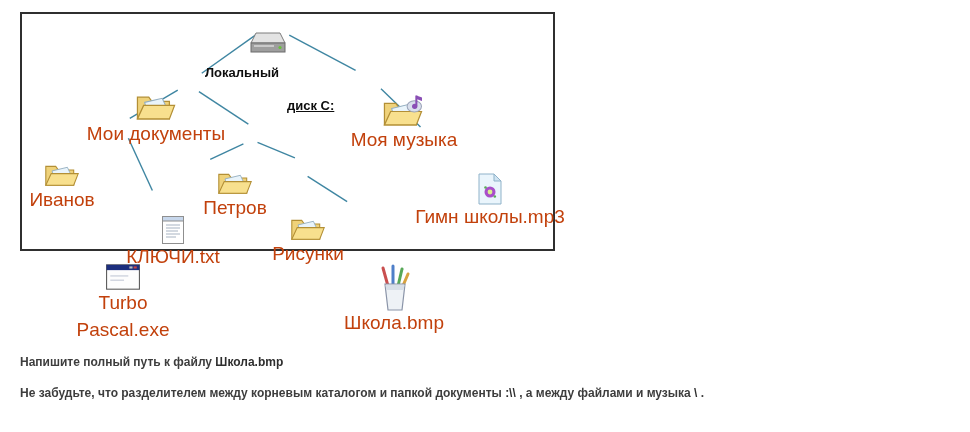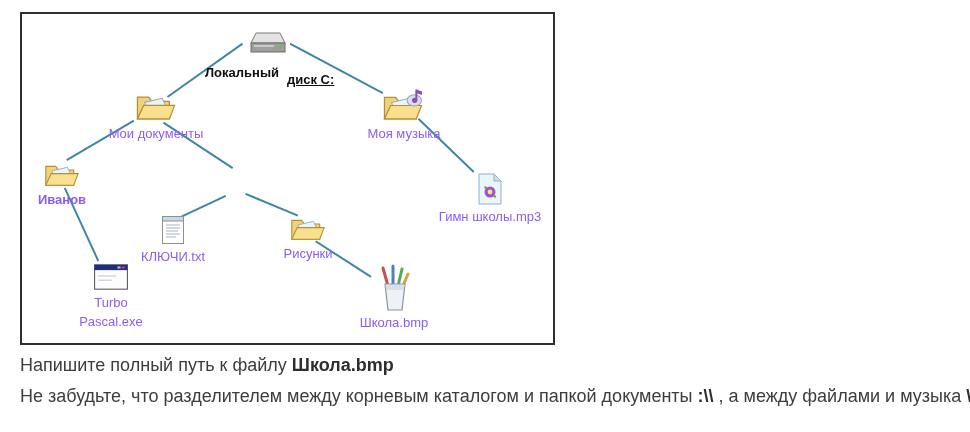--- a/index.html
+++ b/index.html
@@ -8,42 +8,43 @@
     width:970px; height:432px;
     font-family:"Liberation Sans", sans-serif;
     color:#3d3d3d;
     position:relative;
     overflow:hidden;
   }
   .page { position:relative; width:970px; height:432px; background:#fff; }
 
   .diagram {
     position:absolute; left:20px; top:12px;
-    width:535px; height:333px;
+    width:535px; height:239px;
     border:2px solid #2f2f2f; background:#fff;
   }
   .edges { position:absolute; left:0; top:0; width:100%; height:100%; }
   .edges line { stroke:#3f86a2; stroke-width:2; }
 
   .node {
     position:absolute; display:flex; flex-direction:column; align-items:center;
   }
   .node .label {
-    font-size:13px; line-height:15px; color:#8b5cf6; margin-top:3px;
+    font-size:19px; line-height:15px; color:#c2410c; margin-top:3px;
     white-space:nowrap; text-align:center;
   }
   .disk-label {
     position:absolute; font-size:13px; font-weight:bold; color:#0e0e0e;
     white-space:nowrap;
   }
   .icon { display:block; line-height:0; }
 
   .question {
-    position:absolute; left:20px; font-size:18px; color:#3d3d3d;
+    position:absolute; left:20px; font-size:12px; color:#3d3d3d;
     white-space:nowrap;
+    font-weight:bold;
   }
   .q1 { top:355px; }
   .q2 { top:386px; }
   .question b { color:#2e2e2e; }
 </style>
 </head>
 <body>
 
 <div class="page">
 
@@ -65,59 +66,69 @@
       <span class="icon">
         <svg width="38" height="26" viewBox="0 0 38 26">
           <polygon points="7,3 31,3 36,13 2,13" fill="#e3e3e3" stroke="#7d7d7d" stroke-width="1"></polygon>
           <rect x="2" y="13" width="34" height="9" fill="#9e9e9e" stroke="#6b6b6b" stroke-width="1"></rect>
           <rect x="5" y="15" width="20" height="2" fill="#c9c9c9"></rect>
           <circle cx="31" cy="17.5" r="1.6" fill="#67c23a"></circle>
         </svg>
       </span>
     </div>
     <span class="disk-label" style="left:183px; top:51px;">Локальный</span>
-    <span class="disk-label" style="left:265px; top:58px;text-decoration:underline;">диск C:</span>
+    <span class="disk-label" style="left:265px; top:84px;text-decoration:underline;">диск C:</span>
 
     <div class="node" style="left:82px; top:76px; width:104px;">
       <span class="icon">
         <svg width="42" height="33" viewBox="0 0 40 32">
           <path d="M2 7 h11 l3 4 h17 v17 H2 Z" fill="#efd27a" stroke="#b38f35" stroke-width="1.2"></path>
           <path d="M9 12 l17 -4 6 13 -19 6 Z" fill="#e9f4fb" stroke="#93aec0" stroke-width="1"></path>
           <path d="M2 28 l6 -13 h30 l-5 13 Z" fill="#f8e08e" stroke="#b38f35" stroke-width="1.2"></path>
         </svg>
       </span>
       <span class="label">Мои документы</span>
     </div>
 
-    <div class="node" style="left:327px; top:74px; width:110px;">
+    <div class="node" style="left:327px; top:80px; width:110px;">
       <span class="icon">
         <svg width="44" height="35" viewBox="0 0 42 34">
           <path d="M2 9 h11 l3 4 h17 v17 H2 Z" fill="#efd27a" stroke="#b38f35" stroke-width="1.2"></path>
           <path d="M9 14 l17 -4 6 13 -19 6 Z" fill="#e9f4fb" stroke="#93aec0" stroke-width="1"></path>
           <path d="M2 30 l6 -13 h30 l-5 13 Z" fill="#f8e08e" stroke="#b38f35" stroke-width="1.2"></path>
           <ellipse cx="31" cy="12" rx="7" ry="5.5" fill="#d9dfec" stroke="#9aa3b8" stroke-width="1"></ellipse>
           <path d="M33 1.5 v10" stroke="#8a4fb5" stroke-width="2"></path>
           <path d="M33 1.5 l5.5 2 v3.4 l-5.5 -2 Z" fill="#8a4fb5"></path>
           <circle cx="31.4" cy="12" r="2.6" fill="#8a4fb5"></circle>
         </svg>
       </span>
       <span class="label">Моя музыка</span>
     </div>
 
-    <div class="node" style="left:10px; top:146px; width:60px;font-weight:bold;">
+    <div class="node" style="left:10px; top:146px; width:60px;">
       <span class="icon">
         <svg width="36" height="29" viewBox="0 0 40 32">
           <path d="M2 7 h11 l3 4 h17 v17 H2 Z" fill="#efd27a" stroke="#b38f35" stroke-width="1.2"></path>
           <path d="M9 12 l17 -4 6 13 -19 6 Z" fill="#e9f4fb" stroke="#93aec0" stroke-width="1"></path>
           <path d="M2 28 l6 -13 h30 l-5 13 Z" fill="#f8e08e" stroke="#b38f35" stroke-width="1.2"></path>
         </svg>
       </span>
       <span class="label">Иванов</span>
     </div>
 
+    <div class="node" style="left:183px; top:154px; width:60px;">
+      <span class="icon">
+        <svg width="36" height="29" viewBox="0 0 40 32">
+          <path d="M2 7 h11 l3 4 h17 v17 H2 Z" fill="#efd27a" stroke="#b38f35" stroke-width="1.2"></path>
+          <path d="M9 12 l17 -4 6 13 -19 6 Z" fill="#e9f4fb" stroke="#93aec0" stroke-width="1"></path>
+          <path d="M2 28 l6 -13 h30 l-5 13 Z" fill="#f8e08e" stroke="#b38f35" stroke-width="1.2"></path>
+        </svg>
+      </span>
+      <span class="label">Петров</span>
+    </div>
 
     <div class="node" style="left:256px; top:200px; width:60px;">
       <span class="icon">
         <svg width="36" height="29" viewBox="0 0 40 32">
           <path d="M2 7 h11 l3 4 h17 v17 H2 Z" fill="#efd27a" stroke="#b38f35" stroke-width="1.2"></path>
           <path d="M9 12 l17 -4 6 13 -19 6 Z" fill="#e9f4fb" stroke="#93aec0" stroke-width="1"></path>
           <path d="M2 28 l6 -13 h30 l-5 13 Z" fill="#f8e08e" stroke="#b38f35" stroke-width="1.2"></path>
         </svg>
       </span>
       <span class="label">Рисунки</span>
@@ -147,33 +158,33 @@
           <path d="M18 2 l7 7 h-7 Z" fill="#cfe4f2" stroke="#8fb2c9"></path>
           <circle cx="14" cy="20" r="5.5" fill="#a94fc9"></circle>
           <circle cx="14" cy="20" r="2.4" fill="#d9ef8e"></circle>
           <circle cx="9.5" cy="15.5" r="1.3" fill="#5aa85a"></circle>
           <circle cx="18.8" cy="24.5" r="1.3" fill="#5aa85a"></circle>
         </svg>
       </span>
       <span class="label">Гимн школы.mp3</span>
     </div>
 
-    <div class="node" style="left:54px; top:248px; width:70px;">
+    <div class="node" style="left:66px; top:248px; width:70px;">
       <span class="icon">
         <svg width="36" height="30" viewBox="0 0 34 28">
           <rect x="1.5" y="2.5" width="31" height="23" fill="#fdfdfd" stroke="#565656"></rect>
           <rect x="1.5" y="2.5" width="31" height="5" fill="#1d2f7e"></rect>
           <rect x="27" y="4" width="3" height="2" fill="#cc4444"></rect>
           <rect x="23" y="4" width="3" height="2" fill="#bbbbbb"></rect>
           <line x1="5" y1="13" x2="22" y2="13" stroke="#c0c6d4" stroke-width="1"></line>
           <line x1="5" y1="17" x2="18" y2="17" stroke="#c0c6d4" stroke-width="1"></line>
         </svg>
       </span>
       <span class="label">Turbo</span>
-      <span class="label" style="margin-top:4px;">Pascal.exe</span>
+      <span class="label" style="margin-top:12px;">Pascal.exe</span>
     </div>
 
     <div class="node" style="left:332px; top:250px; width:80px;">
       <span class="icon">
         <svg width="36" height="48" viewBox="0 0 36 48">
           <g stroke-width="3" stroke-linecap="round">
             <line x1="12" y1="22" x2="7" y2="4" stroke="#c94f4f"></line>
             <line x1="17" y1="22" x2="17" y2="2" stroke="#4f7fc9"></line>
             <line x1="22" y1="22" x2="26" y2="5" stroke="#57a857"></line>
             <line x1="26" y1="24" x2="32" y2="10" stroke="#d8a23f"></line>

